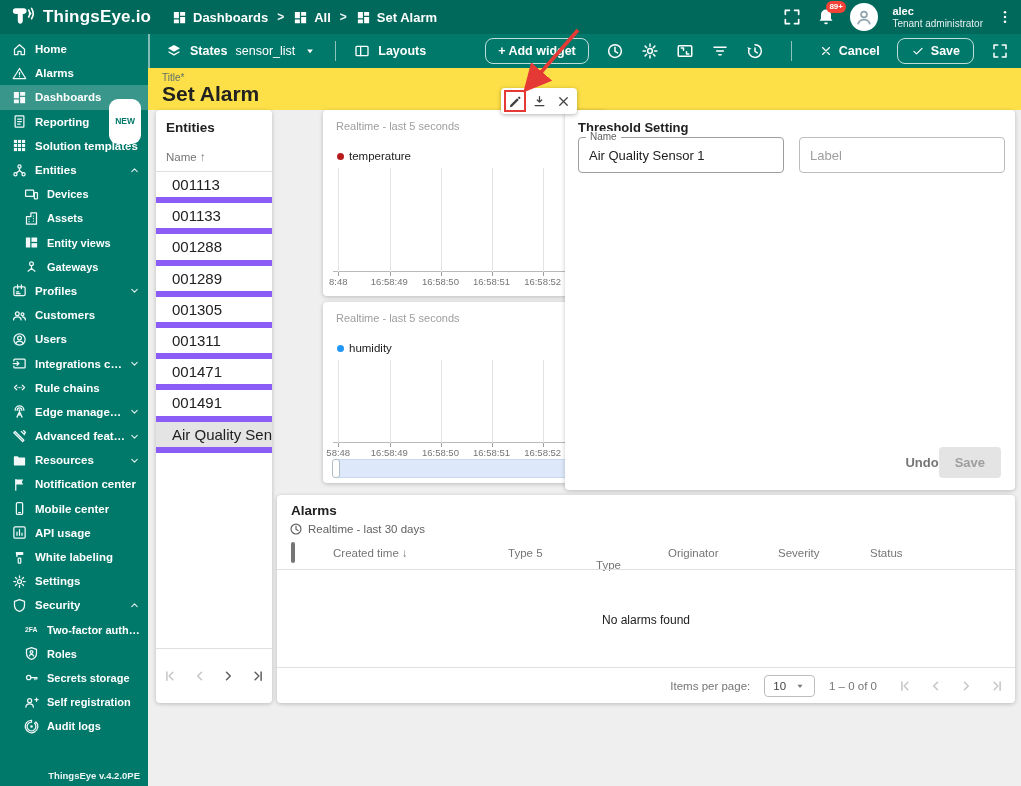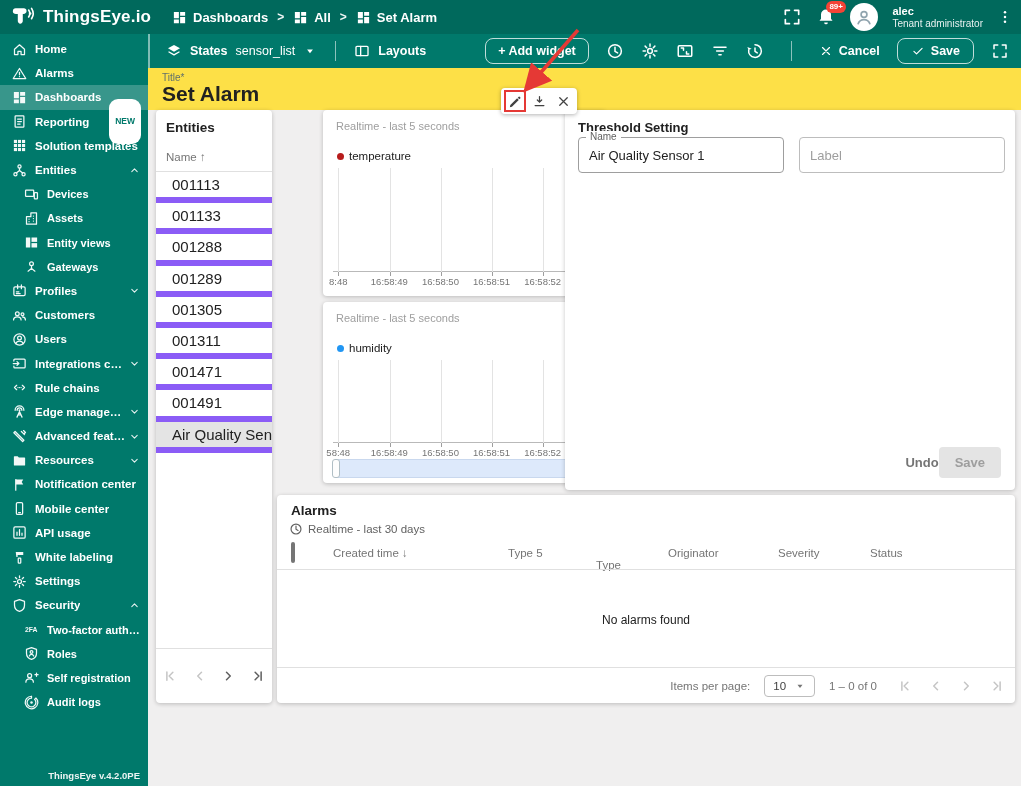--- a/index.html
+++ b/index.html
@@ -625,20 +625,29 @@
             <path d="M12 2.5 20 5.5v6c0 5-3.2 8.3-8 10-4.8-1.7-8-5-8-10v-6z"></path>
             <circle cx="12" cy="9.5" r="2.2"></circle>
             <path d="M8.5 16c.8-1.8 2-2.6 3.5-2.6s2.7.8 3.5 2.6"></path>
           </svg>
         </span>
         <span class="si-label">Roles</span>
       </div>
       <div class="side-item child">
         <span class="si-icon">
           <svg viewBox="0 0 24 24" fill="none" stroke="currentColor" stroke-width="2" stroke-linecap="round" stroke-linejoin="round" style="width:100%;height:100%">
+            <circle cx="7.5" cy="12" r="3.5"></circle>
+            <path d="M11 12h10M17.5 12v3.5M20.5 12v2.5"></path>
+          </svg>
+        </span>
+        <span class="si-label">Secrets storage</span>
+      </div>
+      <div class="side-item child">
+        <span class="si-icon">
+          <svg viewBox="0 0 24 24" fill="none" stroke="currentColor" stroke-width="2" stroke-linecap="round" stroke-linejoin="round" style="width:100%;height:100%">
             <circle cx="9" cy="9" r="3.2"></circle>
             <path d="M3 19.5c0-3.3 2.7-5.5 6-5.5s6 2.2 6 5.5M17.5 7.5h5M20 5v5"></path>
           </svg>
         </span>
         <span class="si-label">Self registration</span>
       </div>
       <div class="side-item child">
         <span class="si-icon">
           <svg viewBox="0 0 24 24" fill="none" stroke="currentColor" stroke-width="2" stroke-linecap="round" stroke-linejoin="round" style="width:100%;height:100%">
             <path d="M19.1 4.9A10 10 0 1 1 12 2v3a7 7 0 1 0 4.95 2.05z"></path>

